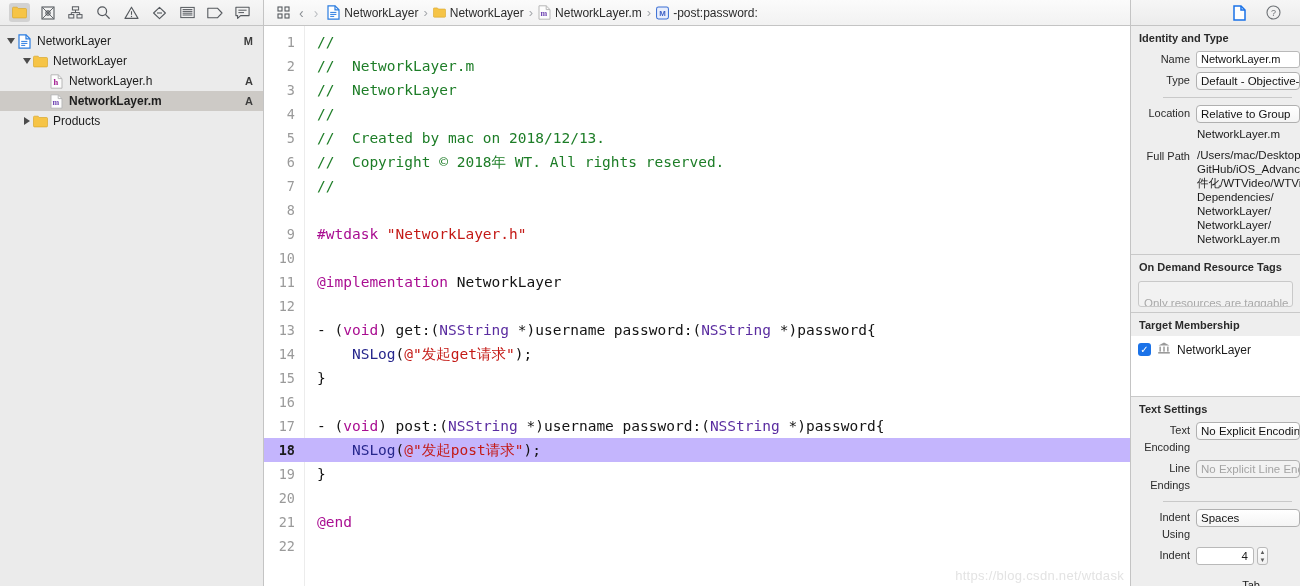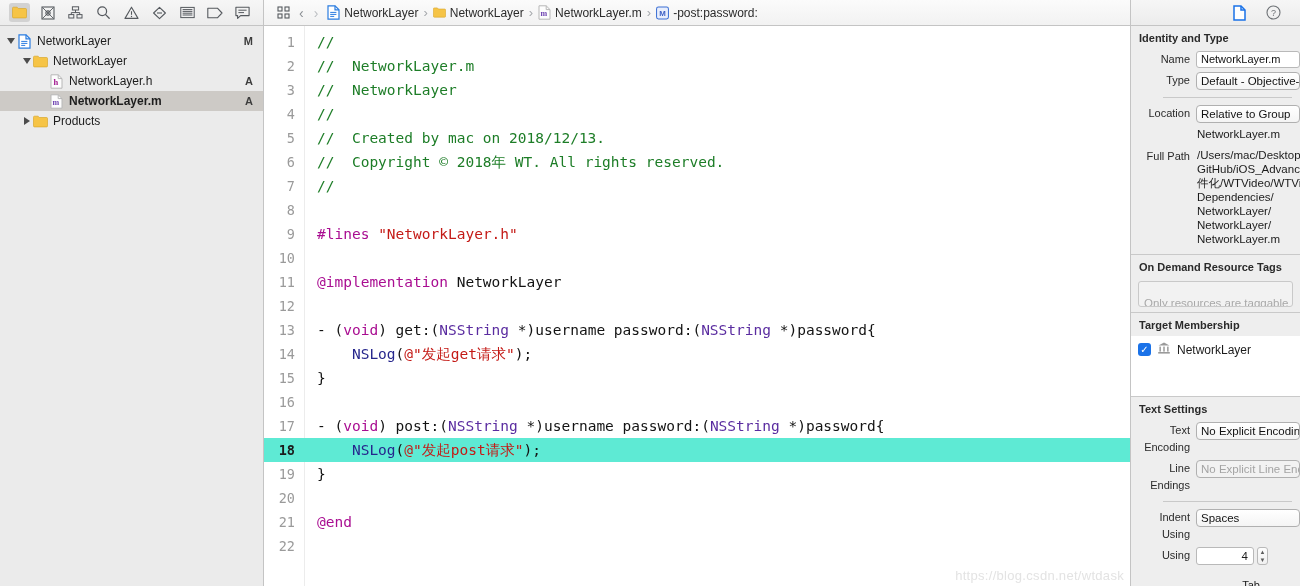--- a/index.html
+++ b/index.html
@@ -133,21 +133,21 @@
     font-family: "DejaVu Sans Mono", "Liberation Mono", monospace;
     font-size: 14.5px;
     padding-top: 4px;
   }
   .cl {
     height: 24px;
     display: flex;
     align-items: center;
     white-space: pre;
   }
-  .cl.cur { background: #5eead4; }
+  .cl.cur { background: #c4b5fd; }
   .gutter {
     width: 40px; flex: 0 0 40px;
     text-align: right;
     padding-right: 9px;
     color: #9a9a9a;
     font-size: 13.5px;
     font-family: "DejaVu Sans Mono", "Liberation Mono", monospace;
     user-select: none;
   }
   .cl.cur .gutter { color: #1a1a1a; font-weight: 700; }
@@ -503,21 +503,21 @@
       <div class="editor-rule"></div>
       <div class="code-area" id="codeArea">
           <div class="cl"><div class="gutter">1</div><div class="ctext"><span class="cmt">//</span></div></div>
           <div class="cl"><div class="gutter">2</div><div class="ctext"><span class="cmt">//  NetworkLayer.m</span></div></div>
           <div class="cl"><div class="gutter">3</div><div class="ctext"><span class="cmt">//  NetworkLayer</span></div></div>
           <div class="cl"><div class="gutter">4</div><div class="ctext"><span class="cmt">//</span></div></div>
           <div class="cl"><div class="gutter">5</div><div class="ctext"><span class="cmt">//  Created by mac on 2018/12/13.</span></div></div>
           <div class="cl"><div class="gutter">6</div><div class="ctext"><span class="cmt">//  Copyright © 2018年 WT. All rights reserved.</span></div></div>
           <div class="cl"><div class="gutter">7</div><div class="ctext"><span class="cmt">//</span></div></div>
           <div class="cl"><div class="gutter">8</div><div class="ctext"></div></div>
-          <div class="cl"><div class="gutter">9</div><div class="ctext"><span class="kw">#lines</span><span class="pln"> </span><span class="str">"NetworkLayer.h"</span></div></div>
+          <div class="cl"><div class="gutter">9</div><div class="ctext"><span class="kw">#wtdask</span><span class="pln"> </span><span class="str">"NetworkLayer.h"</span></div></div>
           <div class="cl"><div class="gutter">10</div><div class="ctext"></div></div>
           <div class="cl"><div class="gutter">11</div><div class="ctext"><span class="kw">@implementation</span><span class="pln"> NetworkLayer</span></div></div>
           <div class="cl"><div class="gutter">12</div><div class="ctext"></div></div>
           <div class="cl"><div class="gutter">13</div><div class="ctext"><span class="pln">- (</span><span class="kw">void</span><span class="pln">) get:(</span><span class="cls">NSString</span><span class="pln"> *)username password:(</span><span class="cls">NSString</span><span class="pln"> *)password{</span></div></div>
           <div class="cl"><div class="gutter">14</div><div class="ctext"><span class="pln">    </span><span class="fn">NSLog</span><span class="pln">(</span><span class="str">@"发起get请求"</span><span class="pln">);</span></div></div>
           <div class="cl"><div class="gutter">15</div><div class="ctext"><span class="pln">}</span></div></div>
           <div class="cl"><div class="gutter">16</div><div class="ctext"></div></div>
           <div class="cl"><div class="gutter">17</div><div class="ctext"><span class="pln">- (</span><span class="kw">void</span><span class="pln">) post:(</span><span class="cls">NSString</span><span class="pln"> *)username password:(</span><span class="cls">NSString</span><span class="pln"> *)password{</span></div></div>
           <div class="cl cur"><div class="gutter">18</div><div class="ctext"><span class="pln">    </span><span class="fn">NSLog</span><span class="pln">(</span><span class="str">@"发起post请求"</span><span class="pln">);</span></div></div>
           <div class="cl"><div class="gutter">19</div><div class="ctext"><span class="pln">}</span></div></div>
@@ -620,21 +620,21 @@
       <div class="sec-div" style="margin:5px 8px 5px 32px;"></div>
 
       <div class="frow">
         <div class="flabel">Indent Using</div>
         <div class="fval">
             <div class="popup">Spaces</div>
           </div>
       </div>
 
       <div class="frow">
-        <div class="flabel">Using</div>
+        <div class="flabel">Indent</div>
         <div class="fval">
           <div class="spinbox">
             <div class="numfield">4</div>
             <div class="stepper">
               <span>▲</span>
               <span>▼</span>
             </div>
           </div>
           <div class="tabcap">Tab</div>
         </div>

